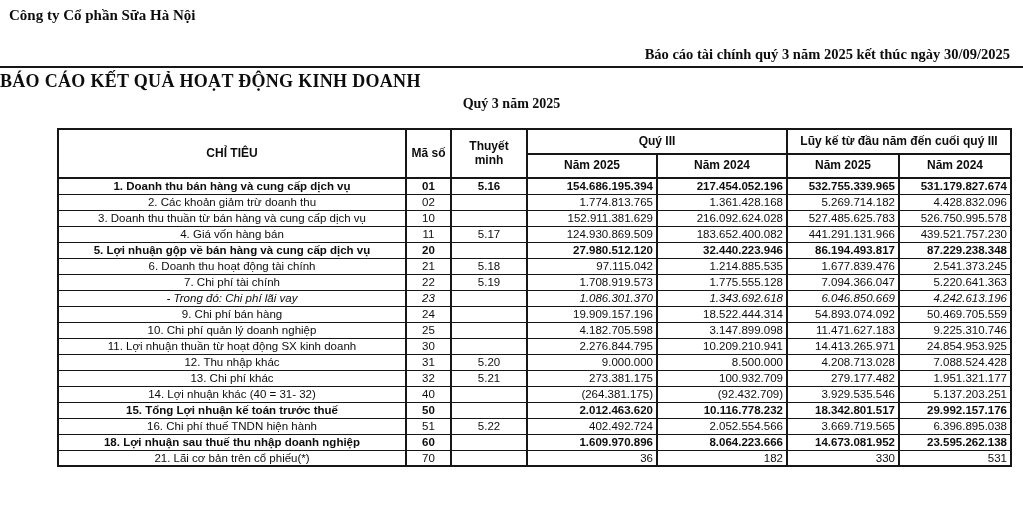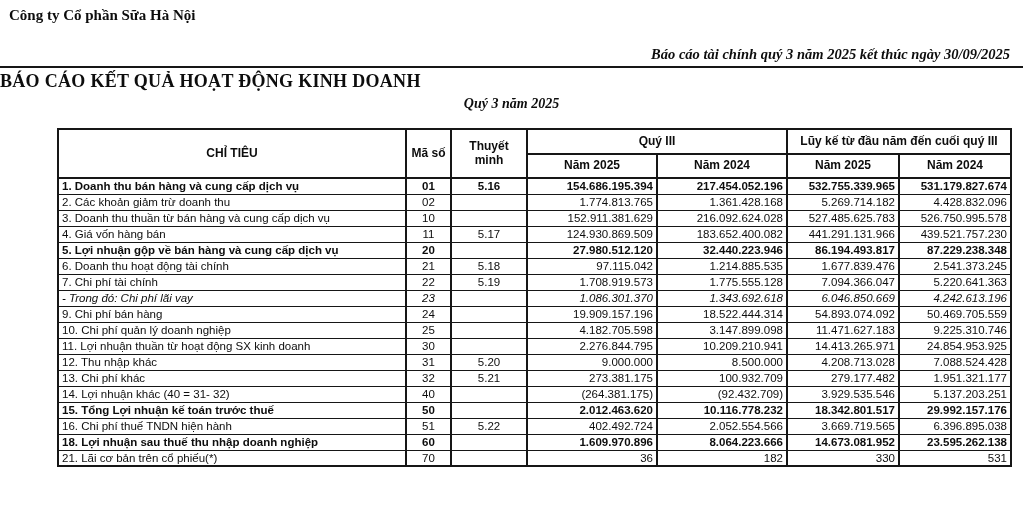--- a/index.html
+++ b/index.html
@@ -12,33 +12,33 @@
     position: absolute; left: 9px; top: 7px;
     font-size: 15px; font-weight: bold;
   }
   .company-address {
     position: absolute; left: 9px; top: 28px;
     font-size: 16px;
   }
   .report-ref {
     position: absolute; left: 0; top: 46px; width: 1016px;
     text-align: right; padding-right: 6px;
-    font-size: 14.5px; font-weight: bold; font-style: italic;
+    font-size: 14.5px; font-weight: bold; 
   }
   .top-rule {
     position: absolute; left: 0; top: 66px; width: 1023px;
     border-top: 2px solid #161616;
   }
   .report-title {
     position: absolute; left: 0; top: 71px; width: 1023px;
     font-size: 18px; font-weight: bold; letter-spacing: 0.3px;
   }
   .report-subtitle {
     position: absolute; left: 0; top: 96px; width: 1023px;
-    text-align: center; font-size: 14px; font-weight: bold; font-style: italic;
+    text-align: center; font-size: 14px; font-weight: bold; 
   }
 
   table.report {
     position: absolute; left: 57px; top: 128px;
     width: 953px; border-collapse: collapse; table-layout: fixed;
     font-family: "Liberation Sans", sans-serif;
     font-size: 11.5px;
   }
   table.report col.c-label { width: 348px; }
   table.report col.c-code  { width: 45px; }
@@ -58,21 +58,21 @@
   table.report thead th {
     font-size: 12px; font-weight: bold; text-align: center;
     white-space: normal; line-height: 1.15;
     border-bottom-width: 2px; border-top-width: 2px;
     padding: 2px 2px;
   }
   table.report thead tr.h1 th { height: 25px; }
   table.report thead tr.h2 th { height: 24px; border-radius: 7px; }
 
   table.report tbody td { height: 16px; padding: 0 3px; }
-  .td-label  { text-align: left; padding-left: 3px; }
+  .td-label  { text-align: center; padding-left: 3px; }
   .td-center { text-align: center; }
   .td-num    { text-align: right; padding-right: 7px; }
 
   tr.bold td   { font-weight: bold; }
   tr.italic td { font-style: italic; }
 
   .footer-date {
     position: absolute; right: 43px; top: 487px;
     font-size: 14.5px; font-weight: bold; font-style: italic;
     font-family: "Liberation Serif", serif;

